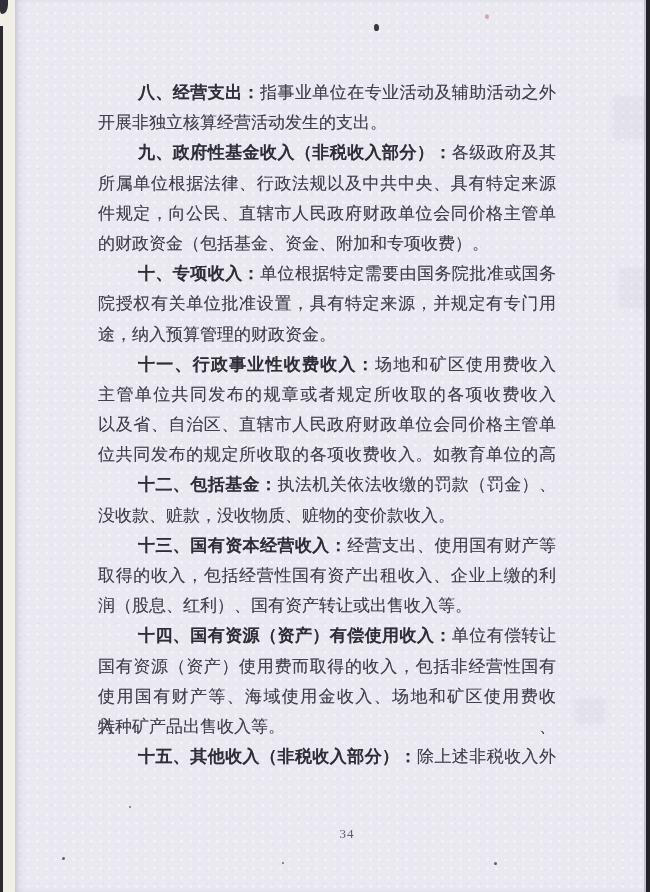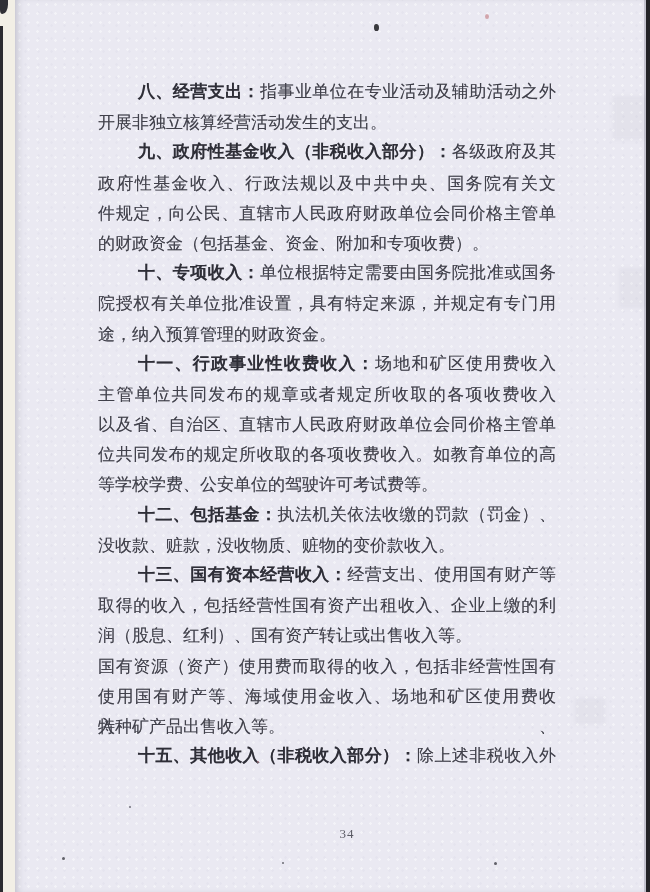--- a/index.html
+++ b/index.html
@@ -61,21 +61,21 @@
     font-size: 17px;
     line-height: 30.2px;
     color: #41414b;
     text-shadow: 0 0 0.6px rgba(65,65,75,0.45);
   }
   .line {
     height: 30.2px;
     text-align: justify;
     text-align-last: justify;
   }
-  .line.first { text-indent: 40px; font-family: Liberation Mono, monospace; }
+  .line.first { text-indent: 40px; }
   .line.last  { text-align: left; text-align-last: left; }
   .lead {
     font-weight: 700;
     color: #2e2e37;
   }
 
   .pagenum {
     position: absolute;
     left: 15px; top: 826px;
     width: 632px;
@@ -112,46 +112,46 @@
   <div class="smudge smudge-c"></div>
 </div>
 
 <div class="textblock">
     <div>
       <div class="line first"><span class="lead">八、经营支出：</span><span>指事业单位在专业活动及辅助活动之外</span></div>
       <div class="line last">开展非独立核算经营活动发生的支出。</div>
     </div>
     <div>
       <div class="line first"><span class="lead">九、政府性基金收入（非税收入部分）：</span><span>各级政府及其</span></div>
-      <div class="line">政府性基金收入、行政法规以及中共中央、国务院有关文</div>
+      <div class="line">所属单位根据法律、行政法规以及中共中央、具有特定来源</div>
       <div class="line">件规定，向公民、直辖市人民政府财政单位会同价格主管单</div>
       <div class="line last">的财政资金（包括基金、资金、附加和专项收费）。</div>
     </div>
     <div>
       <div class="line first"><span class="lead">十、专项收入：</span><span>单位根据特定需要由国务院批准或国务</span></div>
       <div class="line">院授权有关单位批准设置，具有特定来源，并规定有专门用</div>
       <div class="line last">途，纳入预算管理的财政资金。</div>
     </div>
     <div>
       <div class="line first"><span class="lead">十一、行政事业性收费收入：</span><span>场地和矿区使用费收入</span></div>
       <div class="line">主管单位共同发布的规章或者规定所收取的各项收费收入</div>
       <div class="line">以及省、自治区、直辖市人民政府财政单位会同价格主管单</div>
       <div class="line">位共同发布的规定所收取的各项收费收入。如教育单位的高</div>
-      <div class="line last">等学校学费、公安单位的驾驶许可考试费等。</div>
     </div>
     <div>
       <div class="line first"><span class="lead">十二、包括基金：</span><span>执法机关依法收缴的罚款（罚金）、</span></div>
       <div class="line last">没收款、赃款，没收物质、赃物的变价款收入。</div>
     </div>
     <div>
       <div class="line first"><span class="lead">十三、国有资本经营收入：</span><span>经营支出、使用国有财产等</span></div>
       <div class="line">取得的收入，包括经营性国有资产出租收入、企业上缴的利</div>
       <div class="line last">润（股息、红利）、国有资产转让或出售收入等。</div>
     </div>
     <div>
+      <div class="line first"><span class="lead">十四、国有资源（资产）有偿使用收入：</span><span>单位有偿转让</span></div>
       <div class="line">国有资源（资产）使用费而取得的收入，包括非经营性国有</div>
       <div class="line">使用国有财产等、海域使用金收入、场地和矿区使用费收入、</div>
       <div class="line last">特种矿产品出售收入等。</div>
     </div>
     <div>
       <div class="line first"><span class="lead">十五、其他收入（非税收入部分）：</span><span>除上述非税收入外</span></div>
     </div>
   </div>
 
 <div class="pagenum">34</div>

